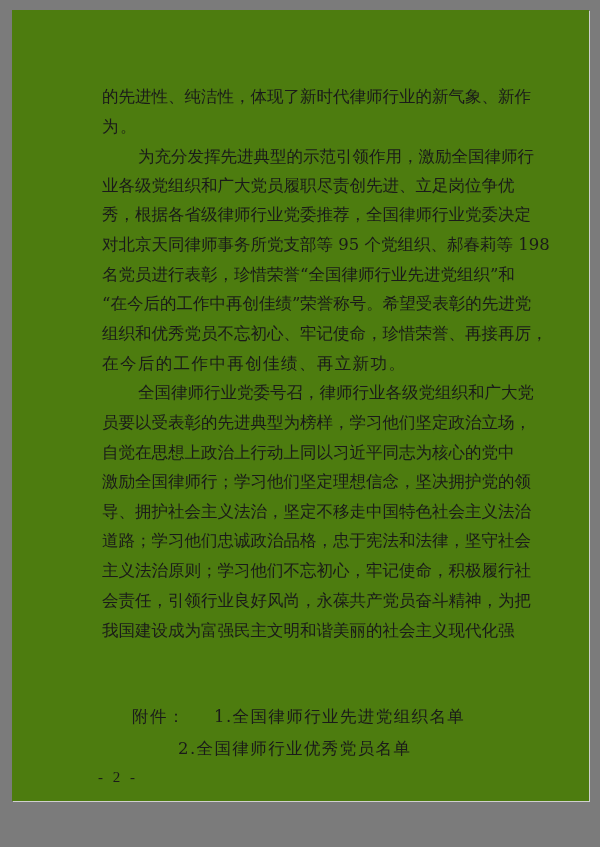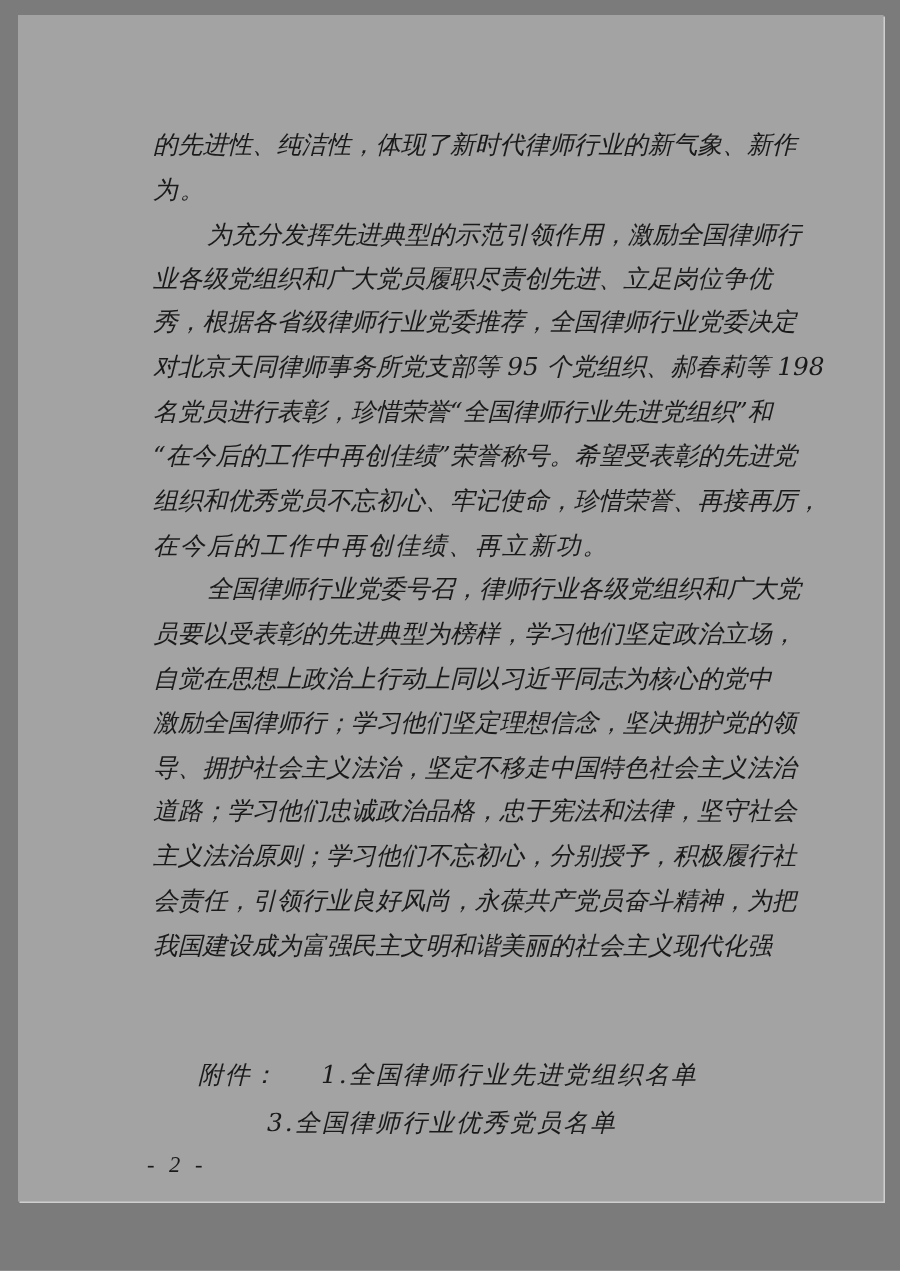--- a/index.html
+++ b/index.html
@@ -6,23 +6,22 @@
   body {
     width: 600px; height: 847px;
     background: #7b7b7b;
     position: relative;
     overflow: hidden;
   }
   .page {
     position: absolute;
     left: 12px; top: 10px;
     width: 577px; height: 791px;
-    background: #a3a3a3;
+    background: #4d7c0f;
     box-shadow: 1px 1px 0 #cfcfcf;
-    font-style: italic;
   }
   .line {
     position: absolute;
     left: 90px;
     width: 400px;
     height: 22px;
     line-height: 22px;
     font-family: "DejaVu Serif", "Liberation Serif", serif;
     font-size: 16.5px;
     color: #1a1a1a;
@@ -57,22 +56,22 @@
   <div class="line justify" style="top:283px">“在今后的工作中再创佳绩”荣誉称号。希望受表彰的先进党</div>
   <div class="line justify" style="top:313px">组织和优秀党员不忘初心、牢记使命，珍惜荣誉、再接再厉，</div>
   <div class="line" style="top:343px">在今后的工作中再创佳绩、再立新功。</div>
 
   <div class="line justify indent" style="top:372px">全国律师行业党委号召，律师行业各级党组织和广大党</div>
   <div class="line justify" style="top:402px">员要以受表彰的先进典型为榜样，学习他们坚定政治立场，</div>
   <div class="line justify" style="top:432px">自觉在思想上政治上行动上同以习近平同志为核心的党中</div>
   <div class="line justify" style="top:461px">激励全国律师行；学习他们坚定理想信念，坚决拥护党的领</div>
   <div class="line justify" style="top:491px">导、拥护社会主义法治，坚定不移走中国特色社会主义法治</div>
   <div class="line justify" style="top:520px">道路；学习他们忠诚政治品格，忠于宪法和法律，坚守社会</div>
-  <div class="line justify" style="top:550px">主义法治原则；学习他们不忘初心，分别授予，积极履行社</div>
+  <div class="line justify" style="top:550px">主义法治原则；学习他们不忘初心，牢记使命，积极履行社</div>
   <div class="line justify" style="top:580px">会责任，引领行业良好风尚，永葆共产党员奋斗精神，为把</div>
   <div class="line justify" style="top:610px">我国建设成为富强民主文明和谐美丽的社会主义现代化强</div>
 
   <div class="line attach" style="top:696px; left:120px; width:60px;">附件：</div>
   <div class="line attach" style="top:696px; left:166px; width:300px;margin-left:36px;">1.全国律师行业先进党组织名单</div>
-  <div class="line attach" style="top:728px; left:166px; width:300px;">3.全国律师行业优秀党员名单</div>
+  <div class="line attach" style="top:728px; left:166px; width:300px;">2.全国律师行业优秀党员名单</div>
 
   <div class="pagenum" style="top:759px">- 2 -</div>
 </div>
 
 </body></html>

